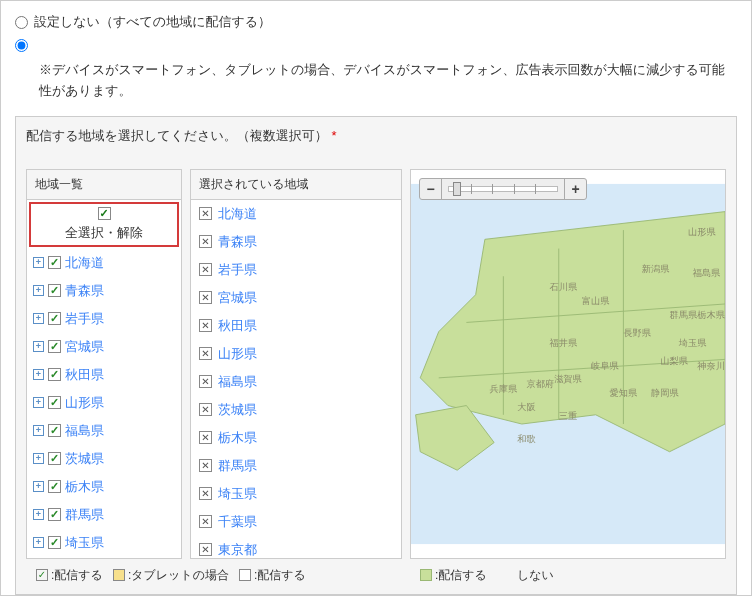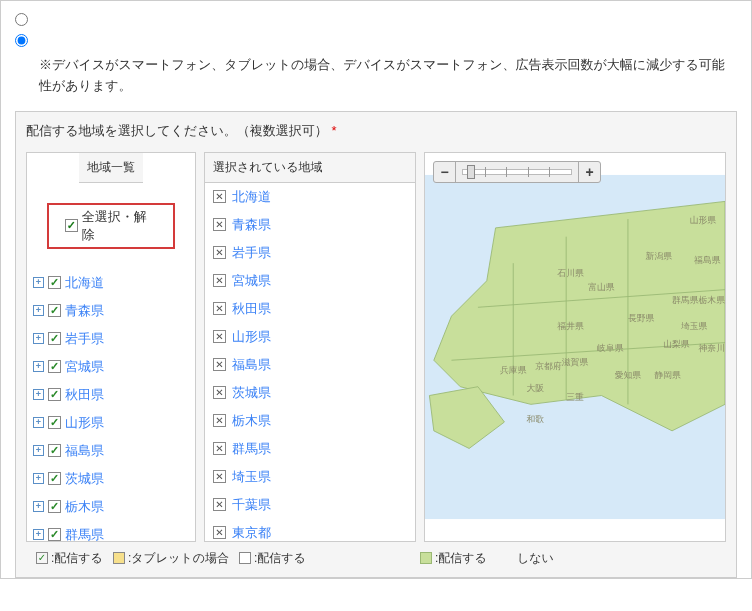--- a/index.html
+++ b/index.html
@@ -2,38 +2,38 @@
 <html><head>
 <meta charset="utf-8">
 <style>
 * { box-sizing: border-box; margin: 0; padding: 0; }
 body { font-family: "Hiragino Kaku Gothic Pro", Meiryo, sans-serif; font-size: 13px; color: #333; background: #fff; width: 752px; border: 1px solid #ccc; }
 .outer { padding: 12px 14px 0; }
 .radio-row { display: flex; align-items: center; margin-bottom: 8px; }
 .radio-row input { margin-right: 6px; }
 .note { margin: 4px 0 14px 24px; line-height: 1.6; }
 .panel { border: 1px solid #ccc; background: #f5f5f5; padding: 10px; }
-.panel-title { margin-bottom: 12px; }
+.panel-title { margin-bottom: 24px; }
 .req { color: #d00; }
 .cols { display: flex; gap: 8px; align-items: stretch; }
 .col-left, .col-mid { background: #fff; border: 1px solid #ccc; display: flex; flex-direction: column; }
-.col-left { width: 170px; align-items: center; }
+.col-left { width: 156px; }
 .col-mid { width: 212px; }
 .col-right { flex: 1; background: #fff; border: 1px solid #ccc; position: relative; height: 390px; overflow: hidden; }
 .col-head { background: #f5f5f5; border-bottom: 1px solid #ccc; padding: 6px 8px; font-size: 12px; }
 .scroll { overflow-y: scroll; height: 358px; }
 .list-item { display: flex; align-items: center; padding: 5px 6px; font-size: 13px; gap: 4px; }
 .expand-icon { width: 11px; height: 11px; border: 1px solid #5a8fc7; display: inline-flex; align-items: center; justify-content: center; color: #5a8fc7; font-size: 9px; font-weight: bold; line-height: 1; cursor: pointer; }
 .chk { width: 13px; height: 13px; border: 1px solid #888; display: inline-flex; align-items: center; justify-content: center; background: #fff; cursor: pointer; }
 .chk.checked::after { content: "✓"; color: #2a8a2a; font-size: 11px; font-weight: bold; }
 .chk.checked-bold { background: #fff; }
 .chk.checked-bold::after { content: "✓"; color: #1a7a1a; font-size: 11px; font-weight: bold; }
 .link-text { color: #3b82f6; cursor: pointer; }
 .plain-text { color: #333; }
-.highlight { border: 2px solid #d43a3a; padding: 3px 16px; margin: 20px; }
+.highlight { border: 2px solid #d43a3a; padding: 3px 10px; margin: 2px; flex-direction: column; }
 .sel-item { display: flex; align-items: center; padding: 5px 8px; gap: 6px; }
 .close-icon { width: 13px; height: 13px; border: 1px solid #888; display: inline-flex; align-items: center; justify-content: center; font-size: 10px; cursor: pointer; color: #555; line-height: 1; }
 .close-icon::after { content: "✕"; }
 .zoom-bar { position: absolute; top: 8px; left: 8px; display: flex; align-items: center; background: #eee; border: 1px solid #aaa; border-radius: 3px; height: 22px; }
 .zoom-btn { width: 22px; height: 22px; display: flex; align-items: center; justify-content: center; font-size: 14px; font-weight: bold; cursor: pointer; border-right: 1px solid #aaa; color: #444; }
 .zoom-btn:last-child { border-right: none; border-left: 1px solid #aaa; }
 .zoom-track { width: 110px; height: 6px; background: #fff; margin: 0 6px; position: relative; border: 1px solid #bbb; }
 .zoom-tick { position: absolute; width: 1px; height: 10px; background: #999; top: -3px; }
 .zoom-handle { position: absolute; width: 8px; height: 14px; background: #ddd; border: 1px solid #888; top: -5px; left: 4px; }
 .map-svg { width: 100%; height: 100%; }
@@ -53,20 +53,21 @@
 .pin { width: 10px; height: 10px; border-radius: 50%; display: inline-block; }
 .pin.red { background: #d43a3a; }
 .pin.gray { background: #999; }
 </style>
 </head>
 <body>
 
 <div class="outer">
   <div class="radio-row">
     <input type="radio" name="cfg" style="">
+    <span>設定しない（すべての地域に配信する）</span>
   </div>
   <div class="radio-row">
     <input type="radio" name="cfg" checked="" style="">
   </div>
   <div class="note">※デバイスがスマートフォン、タブレットの場合、デバイスがスマートフォン、広告表示回数が大幅に減少する可能性があります。</div>
 
   <div class="panel">
     <div class="panel-title">
       <span>配信する地域を選択してください。（複数選択可）</span>
       <span class="req">*</span>

